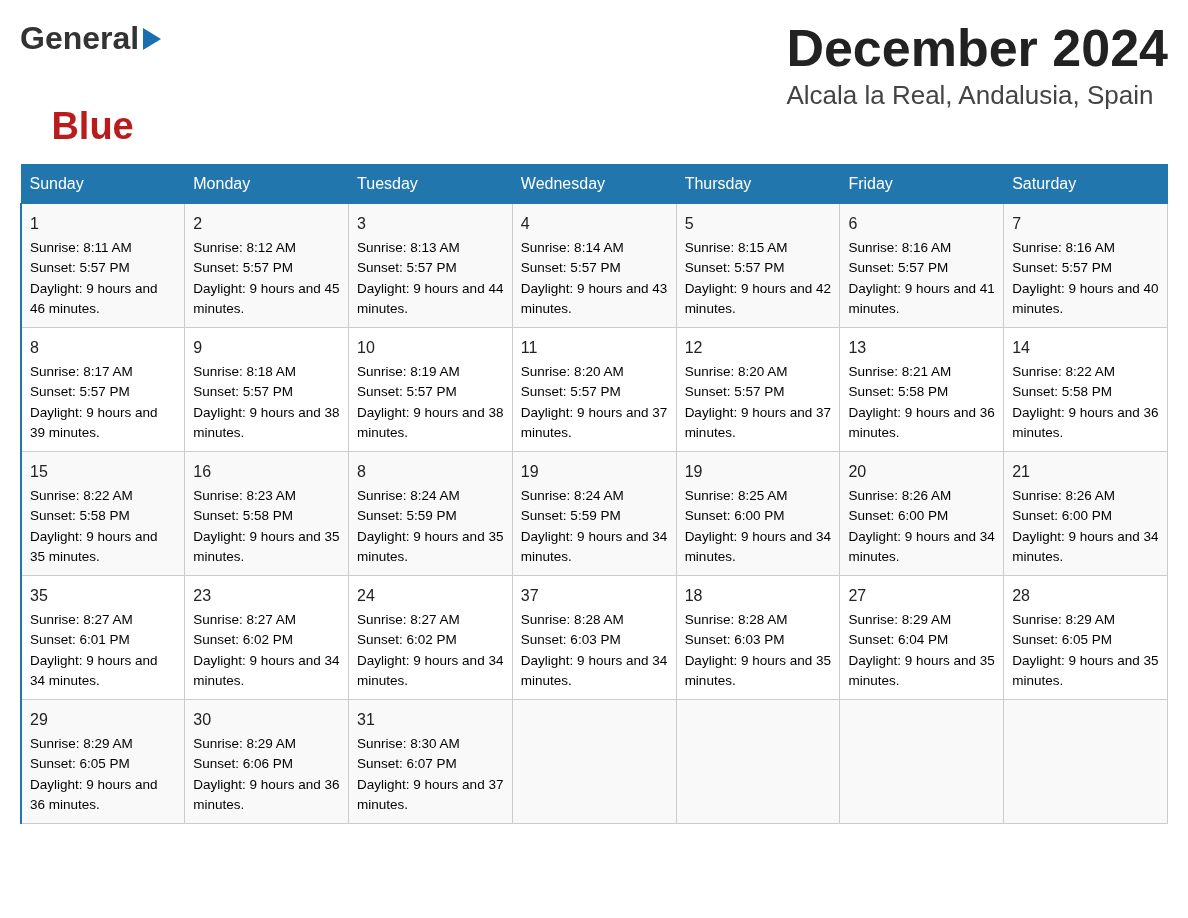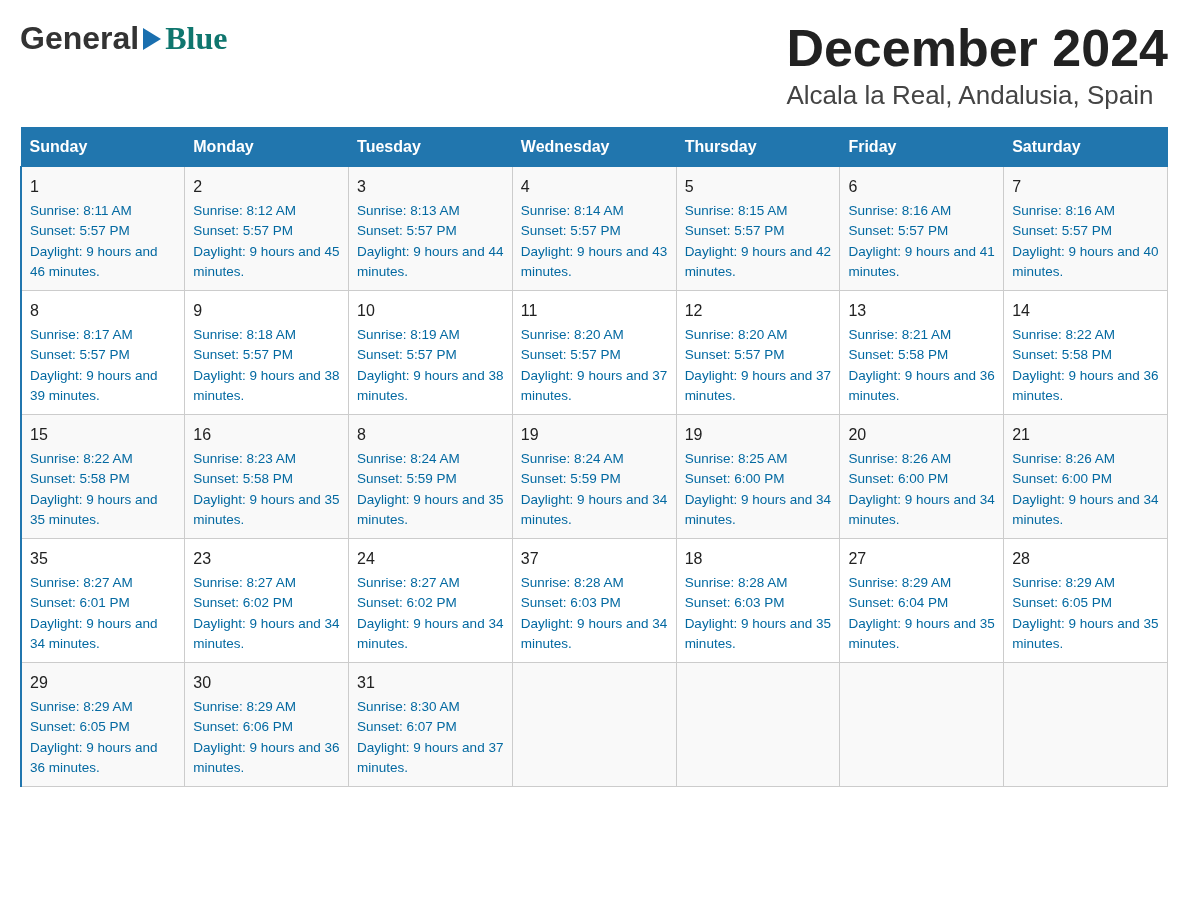--- a/index.html
+++ b/index.html
@@ -11,22 +11,23 @@
       min-height: 918px;
     }
     .header-area {
       display: flex;
       justify-content: space-between;
       align-items: flex-start;
       margin-bottom: 16px;
     }
     .logo {
       display: flex;
-      flex-direction: row;
+      flex-direction: column;
       align-items: center;
+      gap: 48px;
     }
     .logo-row {
       display: flex;
       align-items: center;
     }
     .title-area {
       text-align: left;
     }
     .page-title {
       font-size: 52px;
@@ -42,41 +43,41 @@
     table {
       width: 100%;
       border-collapse: collapse;
       table-layout: fixed;
     }
     thead tr th {
       background-color: #2176ae;
       color: #fff;
       padding: 10px 8px;
       font-size: 16px;
-      font-weight: bold;
+      font-weight: normal;
       text-align: left;
       border: 1px solid #2176ae;
     }
     tbody tr td {
       border: 1px solid #ccc;
       padding: 8px 8px;
       vertical-align: top;
       font-size: 13.5px;
       color: #222;
       line-height: 1.5;
     }
     tbody tr td .day-num {
       font-size: 16px;
       font-weight: normal;
       display: block;
       margin-bottom: 2px;
     }
     tbody tr td .day-info {
       font-size: 13.5px;
-      color: #0369a1;
+      color: #000000;
     }
     tbody tr:nth-child(odd) td {
       background: #f9f9f9;
     }
     tbody tr:nth-child(even) td {
       background: #ffffff;
     }
     tbody tr td:first-child {
       border-left: 2px solid #2176ae;
     }
@@ -88,21 +89,21 @@
   <div class="logo">
     <div class="logo-row">
       <span style="font-size:32px;font-weight:bold;color:#333;font-family:Arial,sans-serif;">General</span>
       <span style="display:inline-block;margin-left:4px;margin-top:4px;">
         <svg width="18" height="22" viewBox="0 0 18 22">
             <polygon points="0,0 18,11 0,22" fill="#1a6faf"></polygon>
           </svg>
       </span>
     </div>
     <div>
-      <span style="font-size:32px;font-weight:bold;color:#0f766e;font-family:Liberation Serif, serif;margin-left:4px;">Blue</span>
+      <span style="font-size:38px;font-weight:bold;color:#b91c1c;font-family:Liberation Sans, sans-serif;margin-left:4px;">Blue</span>
     </div>
   </div>
   <div class="title-area">
     <div class="page-title">December 2024</div>
     <div class="page-subtitle">Alcala la Real, Andalusia, Spain</div>
   </div>
 </div>
 
 <table>
   <thead>

